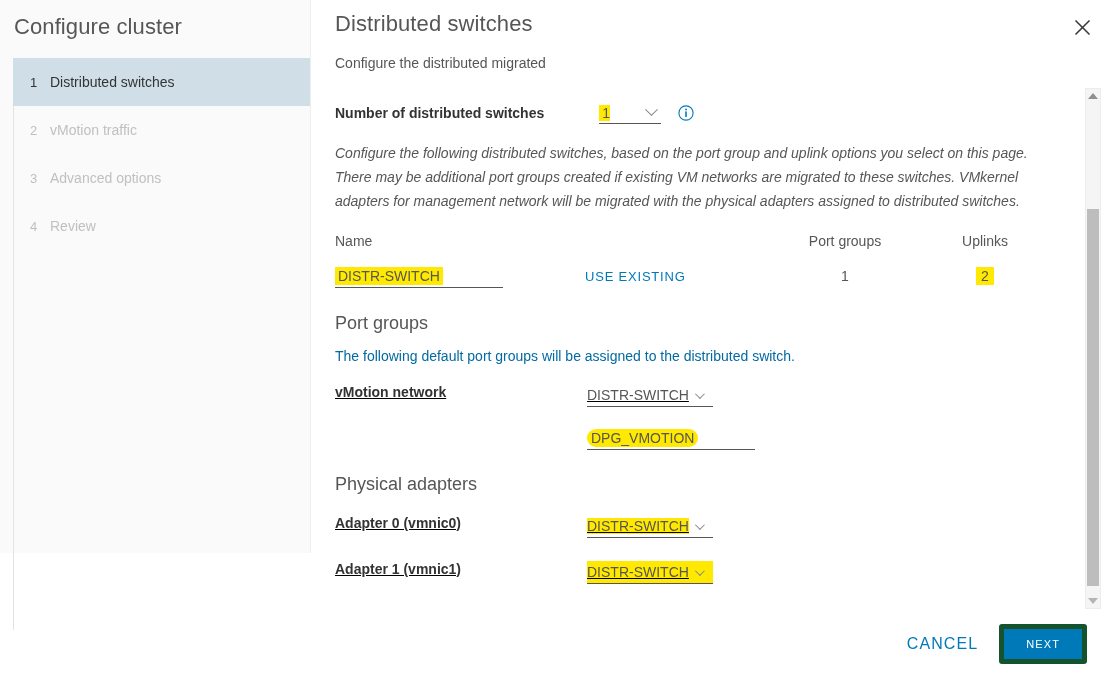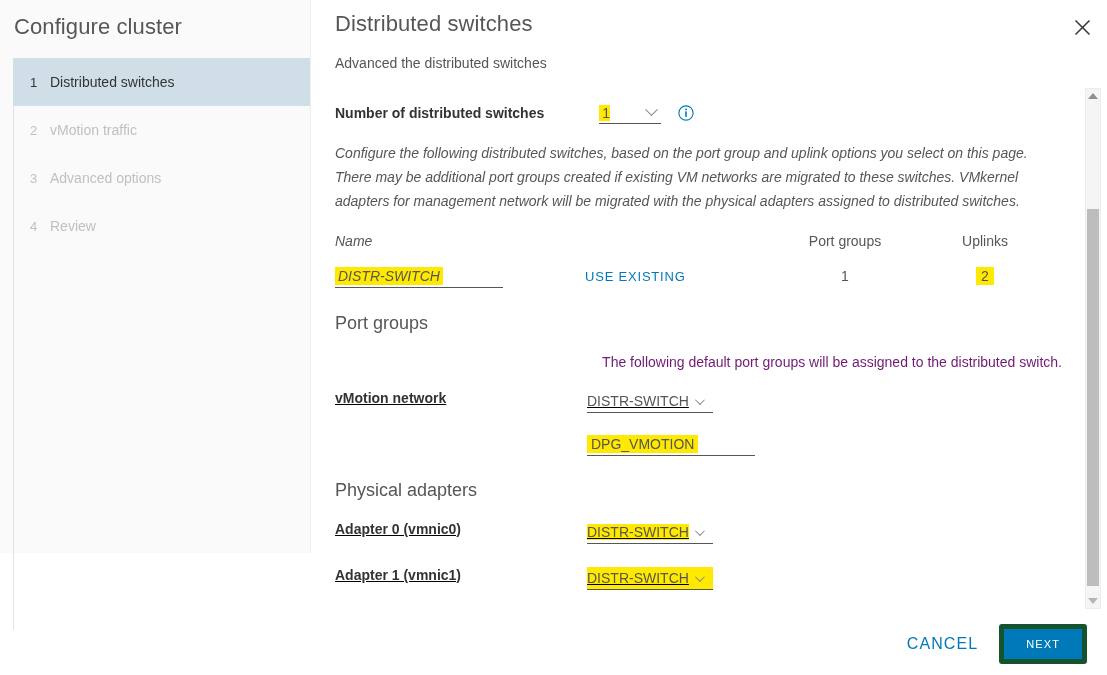--- a/index.html
+++ b/index.html
@@ -189,21 +189,21 @@
     display: flex;
     font-size: 14px;
     color: #565656;
   }
   .tbl-row {
     display: flex;
     align-items: center;
     margin-top: 14px;
     height: 26px;
   }
-  .col-name { width: 250px; flex: 0 0 250px; font-style: italic; }
+  .col-name { width: 250px; flex: 0 0 250px; }
   .col-use  { width: 190px; flex: 0 0 190px; }
   .col-pg   { width: 140px; flex: 0 0 140px; text-align: center; }
   .col-up   { width: 140px; flex: 0 0 140px; text-align: center; }
 
   .txt-input {
     width: 168px;
     height: 24px;
     border-bottom: 1px solid #565656;
     display: flex;
     align-items: flex-end;
@@ -224,24 +224,23 @@
   .cellval { font-size: 14px; color: #565656; }
   .cellval .hl { padding: 1px 5px; }
 
   .sec-title {
     margin-top: 24px;
     font-size: 18px;
     font-weight: 400;
     color: #565656;
   }
   .sec-desc {
-    margin-top: 20px;
-    font-size: 14px;
-    color: #701a75;
-    text-align: right;
+    margin-top: 14px;
+    font-size: 14px;
+    color: #0369a1;
   }
 
   .field-row {
     margin-top: 20px;
     display: flex;
     align-items: flex-start;
     min-height: 26px;
     text-decoration: underline;
   }
   .field-label {
@@ -276,21 +275,21 @@
   .pg-input {
     margin-top: 16px;
     margin-left: 252px;
     width: 168px;
     height: 24px;
     border-bottom: 1px solid #565656;
     display: flex;
     align-items: flex-end;
     padding-bottom: 2px;
   }
-  .pg-input .val { font-size: 14px; color: #565656; padding: 1px 4px; }
+  .pg-input .val { font-size: 14px; color: #565656; padding: 1px 4px; border-radius: 9px; }
 
   
   .sbar {
     position: absolute;
     right: 6px;
     top: 88px;
     width: 16px;
     bottom: 66px;
     background: #f5f5f5;
     border: 1px solid #ececec;
@@ -398,21 +397,21 @@
 
     <div class="close-btn">
       <svg width="19" height="19" viewBox="0 0 19 19">
         <line x1="2.5" y1="2.5" x2="16.5" y2="16.5" stroke="#3b3b3b" stroke-width="1.6"></line>
         <line x1="16.5" y1="2.5" x2="2.5" y2="16.5" stroke="#3b3b3b" stroke-width="1.6"></line>
       </svg>
     </div>
 
     <div class="main-head">
       <div class="page-title">Distributed switches</div>
-      <div class="page-sub">Advanced the distributed switches</div>
+      <div class="page-sub">Configure the distributed migrated</div>
     </div>
 
     <div class="scroll-area">
 
       <div class="row-nds">
         <div class="lbl-bold">Number of distributed switches</div>
         <div class="nds-control">
           <div class="mini-select">
             <span class="val hl">1</span>
             <span class="chev"></span>

